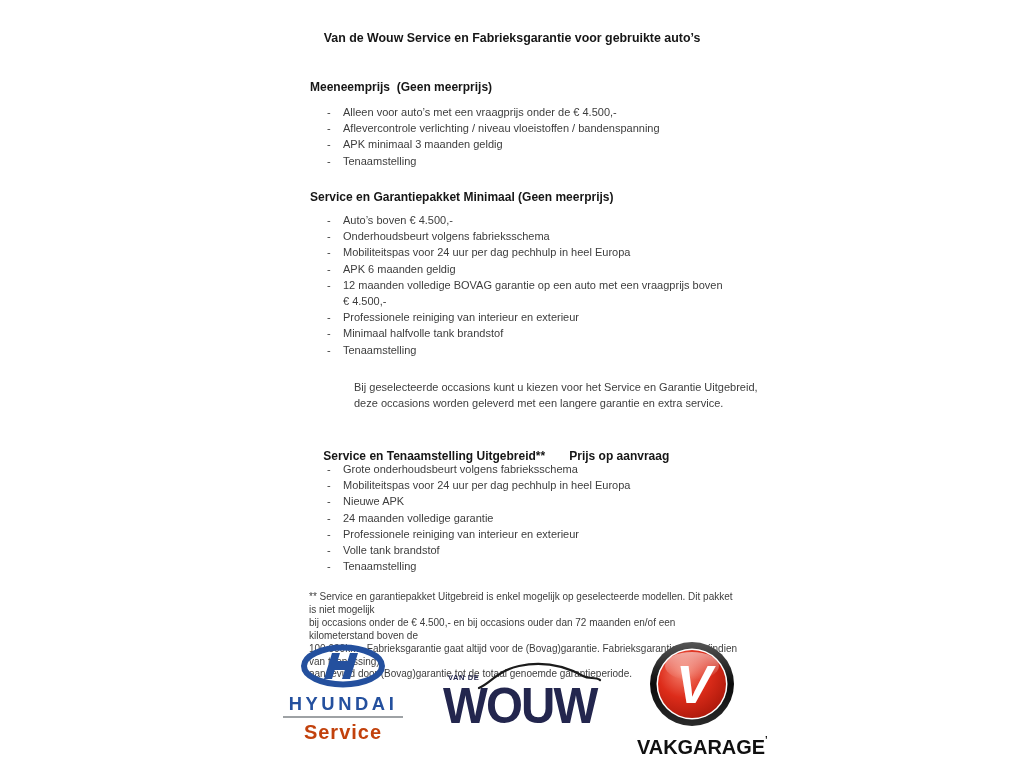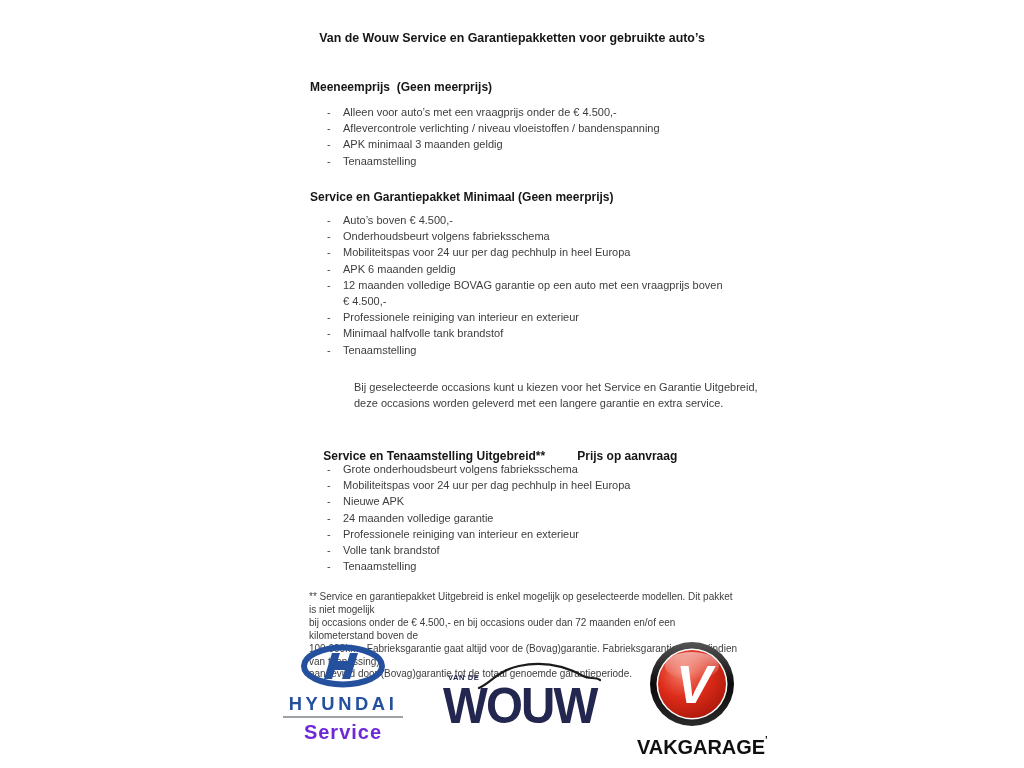--- a/index.html
+++ b/index.html
@@ -2,21 +2,21 @@
 <html><head>
 <meta charset="utf-8">
 <style>
   html,body{margin:0;padding:0;background:#ffffff;}
   .page{position:relative;width:1024px;height:768px;background:#ffffff;overflow:hidden;
         font-family:"Liberation Sans",sans-serif;color:#3d3d3d;}
   .abs{position:absolute;}
   .doc-title{top:31px;left:0;width:1024px;text-align:center;font-size:12.4px;
              font-weight:bold;color:#161616;white-space:pre-wrap;}
   .heading{left:310px;font-size:12px;font-weight:bold;color:#161616;white-space:pre-wrap;}
-  .price-gap{margin-left:32px;}
+  .price-gap{margin-left:24px;}
   .list{left:310px;width:420px;font-size:11px;line-height:16.2px;color:#3d3d3d;}
   .li{display:flex;}
   .li .dash{flex:none;width:16px;margin-left:17px;}
   .li .t{flex:1;white-space:pre-wrap;}
   .para{left:310px;width:420px;font-size:11px;line-height:16.2px;color:#3d3d3d;white-space:pre-wrap;margin-left:44px;}
   .footnote{left:309px;width:430px;font-size:10px;line-height:12.9px;color:#3d3d3d;white-space:pre-wrap;}
 
   
   .hyundai{left:283px;top:644px;width:120px;text-align:center;}
   .hyundai svg{display:block;margin:0 auto;}
@@ -37,21 +37,21 @@
   .vakgarage svg{display:block;margin:0 auto;}
   .vak-word{margin-top:2px;font-size:21px;line-height:22px;font-weight:bold;color:#101010;
             transform:scaleX(0.95);transform-origin:center;white-space:nowrap;}
   .vak-mark{font-size:10px;vertical-align:10px;}
 </style>
 </head>
 <body>
 
 <div class="page">
 
-  <div class="abs doc-title">Van de Wouw Service en Garantiepakketten voor gebruikte auto’s</div>
+  <div class="abs doc-title">Van de Wouw Service en Fabrieksgarantie voor gebruikte auto’s</div>
 
   <div class="abs heading" style="top:80px;">Meeneemprijs  (Geen meerprijs)</div>
   <div class="abs list" style="top:104px;">
     <div class="li">
         <span class="dash">-</span>
         <span class="t">Alleen voor auto’s met een vraagprijs onder de € 4.500,-</span>
       </div>
     <div class="li">
         <span class="dash">-</span>
         <span class="t">Aflevercontrole verlichting / niveau vloeistoffen / bandenspanning</span>
@@ -145,21 +145,21 @@
 100.000km.  Fabrieksgarantie gaat altijd voor de (Bovag)garantie. Fabrieksgarantie wordt (indien van toepassing)
 aangevuld door (Bovag)garantie tot de totaal genoemde garantieperiode.</div>
 
   <div class="abs hyundai">
     <svg width="86" height="44" viewBox="0 0 86 44">
       <ellipse cx="43" cy="22" rx="39" ry="18.5" fill="none" stroke-width="6" stroke="#24509E"></ellipse>
       <path d="M24,35 L32,35 L40,9 L32,9 Z M42,35 L50,35 L58,9 L50,9 Z M31,26 L51,26 L54,17 L34,17 Z" fill="#24509E"></path>
     </svg>
     <div class="hyundai-word" style="color: rgb(36, 80, 158);">HYUNDAI</div>
     <div class="hyundai-line"></div>
-    <div class="hyundai-service" style="color: #6d28d9;">Service</div>
+    <div class="hyundai-service" style="color: #c2410c;">Service</div>
   </div>
 
   <div class="abs wouw">
     <svg class="wouw-car" width="132" height="28" viewBox="0 0 132 28">
       <path d="M8,26 C20,21 26,9 48,4 C72,-1 94,4 112,14 C118,17.5 124,14.5 129,18" fill="none" stroke="#1b1b1b" stroke-width="2.2" stroke-linecap="round"></path>
     </svg>
     <div class="wouw-vande" style="color: rgb(35, 38, 78);">VAN DE</div>
     <div class="wouw-word" style="color: rgb(35, 38, 78);">WOUW</div>
   </div>
 

